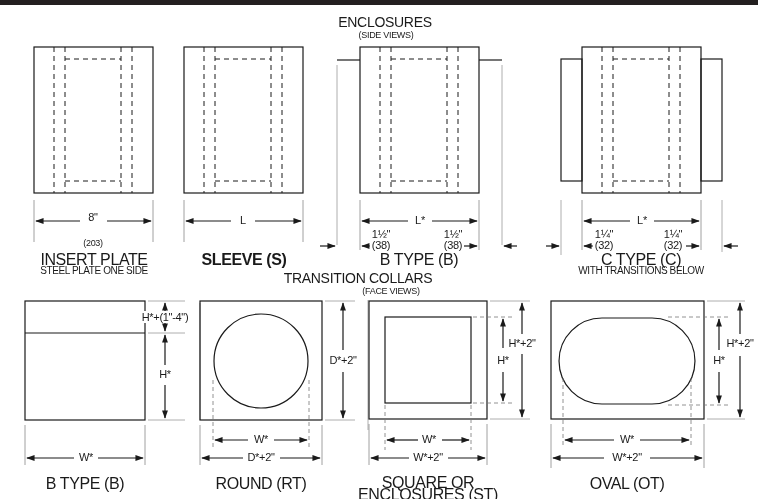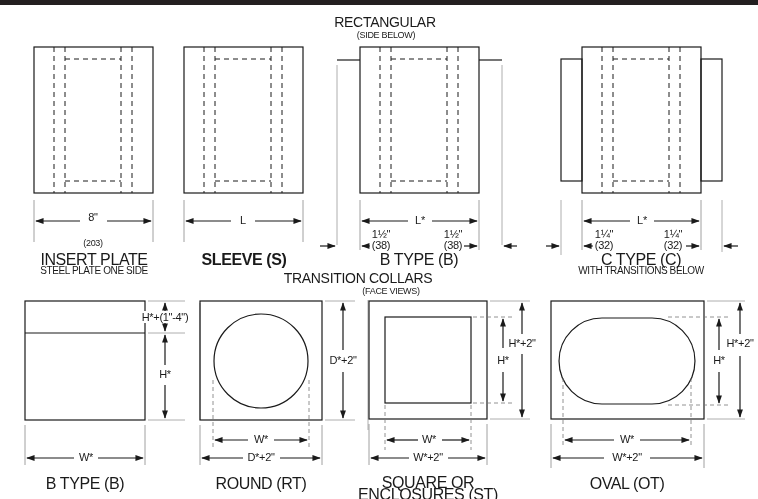--- a/index.html
+++ b/index.html
@@ -185,22 +185,22 @@
       <line x1="551" y1="424" x2="551" y2="468" stroke-width="0.8" stroke="#888"></line>
       <line x1="704" y1="424" x2="704" y2="468" stroke-width="0.8" stroke="#888"></line>
       <line x1="565" y1="440" x2="614" y2="440" marker-start="url(#arr)"></line>
       <line x1="640" y1="440" x2="689" y2="440" marker-end="url(#arr)"></line>
       <line x1="553" y1="458" x2="604" y2="458" marker-start="url(#arr)"></line>
       <line x1="650" y1="458" x2="702" y2="458" marker-end="url(#arr)"></line>
     </g>
   </g>
 </svg>
 
-<div class="txt h-main" style="left:385px;top:14px;">RECTANGULAR</div>
-<div class="txt h-sub" style="left:386px;top:30px;">(SIDE BELOW)</div>
+<div class="txt h-main" style="left:385px;top:14px;">ENCLOSURES</div>
+<div class="txt h-sub" style="left:386px;top:30px;">(SIDE VIEWS)</div>
 
 <div class="txt h-main" style="left:358px;top:270px;">TRANSITION COLLARS</div>
 <div class="txt h-sub" style="left:357px;top:286px;margin-left:34px;">(FACE VIEWS)</div>
 
 <div class="txt dim" style="left:93px;top:212px;line-height:10px;">
   <div>8"</div>
   <div class="dim-sm">(203)</div>
 </div>
 <div class="txt lbl" style="left:94px;top:251px;">INSERT PLATE</div>
 <div class="txt lbl-sm" style="left:94px;top:265px;">STEEL PLATE ONE SIDE</div>

